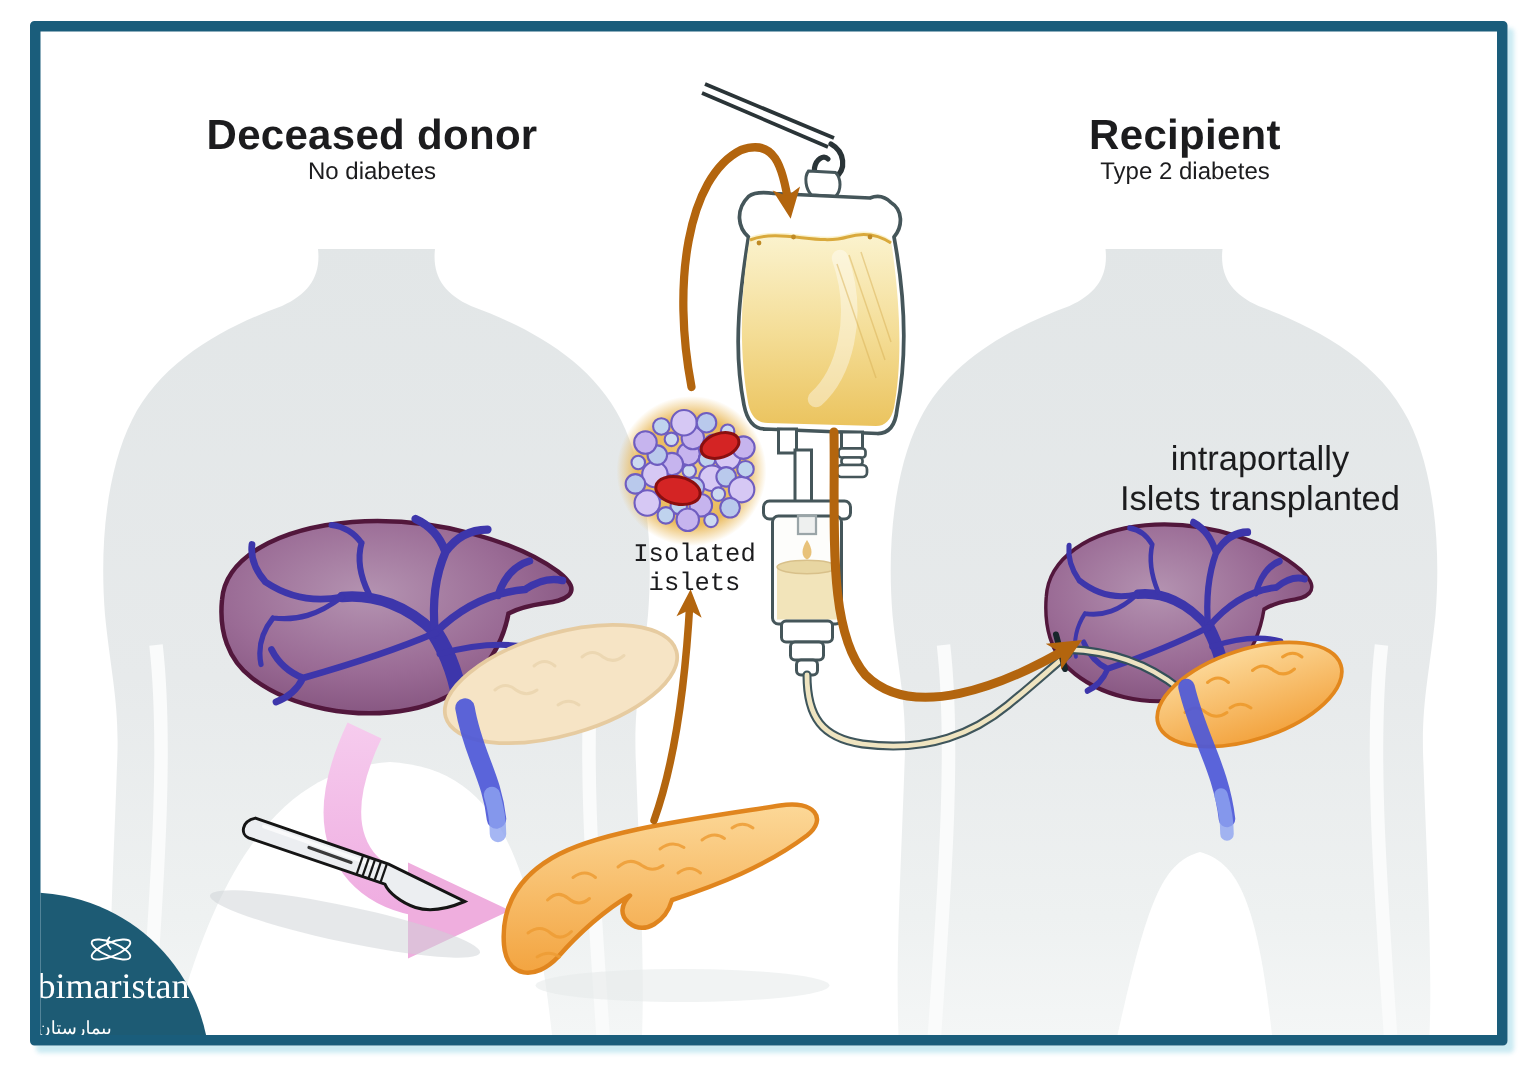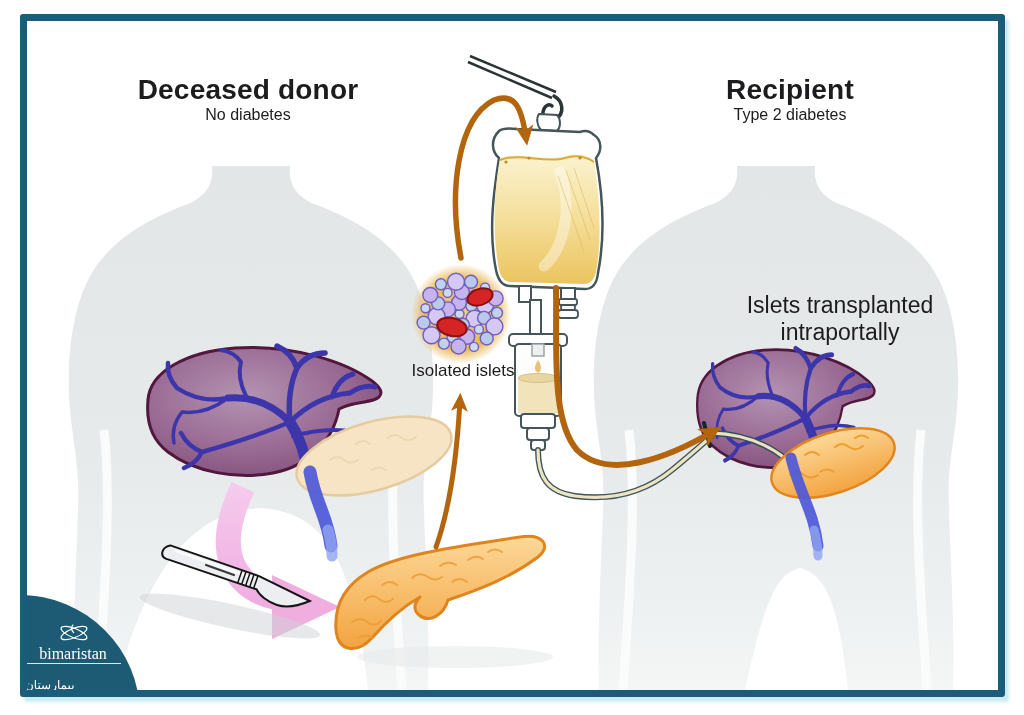--- a/index.html
+++ b/index.html
@@ -7,26 +7,26 @@
        font-family:"Liberation Sans", sans-serif;}
   #scene{position:absolute;left:0;top:0;z-index:1;}
   #frame{position:absolute;left:20px;top:14px;width:985px;height:683px;
          border:7px solid #1a5d7b;border-radius:3px;box-sizing:border-box;
          z-index:6;pointer-events:none;
          box-shadow:4px 5px 3px rgba(176,224,236,.65);}
   .label{position:absolute;z-index:4;color:#1c1c1e;text-align:center;}
   .title{font-size:28px;font-weight:700;letter-spacing:.2px;}
   .subtitle{font-size:16px;font-weight:400;}
   .note{font-size:23px;line-height:27px;}
-  .small-note{font-size:17px;}
+  .small-note{font-size:17px;font-family:Liberation Mono, monospace;}
   
   #logo-icon{position:absolute;left:52px;top:620px;width:44px;height:26px;z-index:5;}
   #logo-brand{position:absolute;left:25px;top:645px;width:96px;z-index:5;
-              color:#fff;font-family:"Liberation Serif", serif;font-size:16px;
-              text-align:center;padding-bottom:0;
+              color:#fff;font-family:"Liberation Serif", serif;font-size:24px;
+              text-align:right;padding-bottom:20px;
               border-bottom:1px solid rgba(255,255,255,.85);}
   #logo-arabic{position:absolute;left:25px;top:678px;width:96px;z-index:5;
                color:#fff;font-size:12px;text-align:left;letter-spacing:2.5px;}
 </style>
 </head>
 <body>
 
 <svg id="scene" width="1024" height="715" viewBox="0 0 1024 715">
   <defs>
     <clipPath id="frameClip">
@@ -272,22 +272,22 @@
   </g>
 </svg>
 
 <div class="label title" style="left:98px;top:74px;width:300px;">Deceased donor</div>
 <div class="label subtitle" style="left:98px;top:106px;width:300px;">No diabetes</div>
 
 <div class="label title" style="left:640px;top:74px;width:300px;">Recipient</div>
 <div class="label subtitle" style="left:640px;top:106px;width:300px;">Type 2 diabetes</div>
 
 <div class="label note" style="left:690px;top:292px;width:300px;">
+  <div>intraportally</div>
   <div>Islets transplanted</div>
-  <div>intraportally</div>
 </div>
 
 <div class="label small-note" style="left:393px;top:361px;width:140px;">Isolated islets</div>
 
 <div id="logo-icon">
   <svg width="44" height="26" viewBox="0 0 56 34">
     <g stroke="#ffffff" stroke-width="1.6" fill="none">
       <ellipse cx="28" cy="17" rx="18" ry="6" transform="rotate(-22 28 17)"></ellipse>
       <ellipse cx="28" cy="17" rx="18" ry="6" transform="rotate(22 28 17)"></ellipse>
       <path d="M28,17 C24,13 24,9 27,6"></path>

